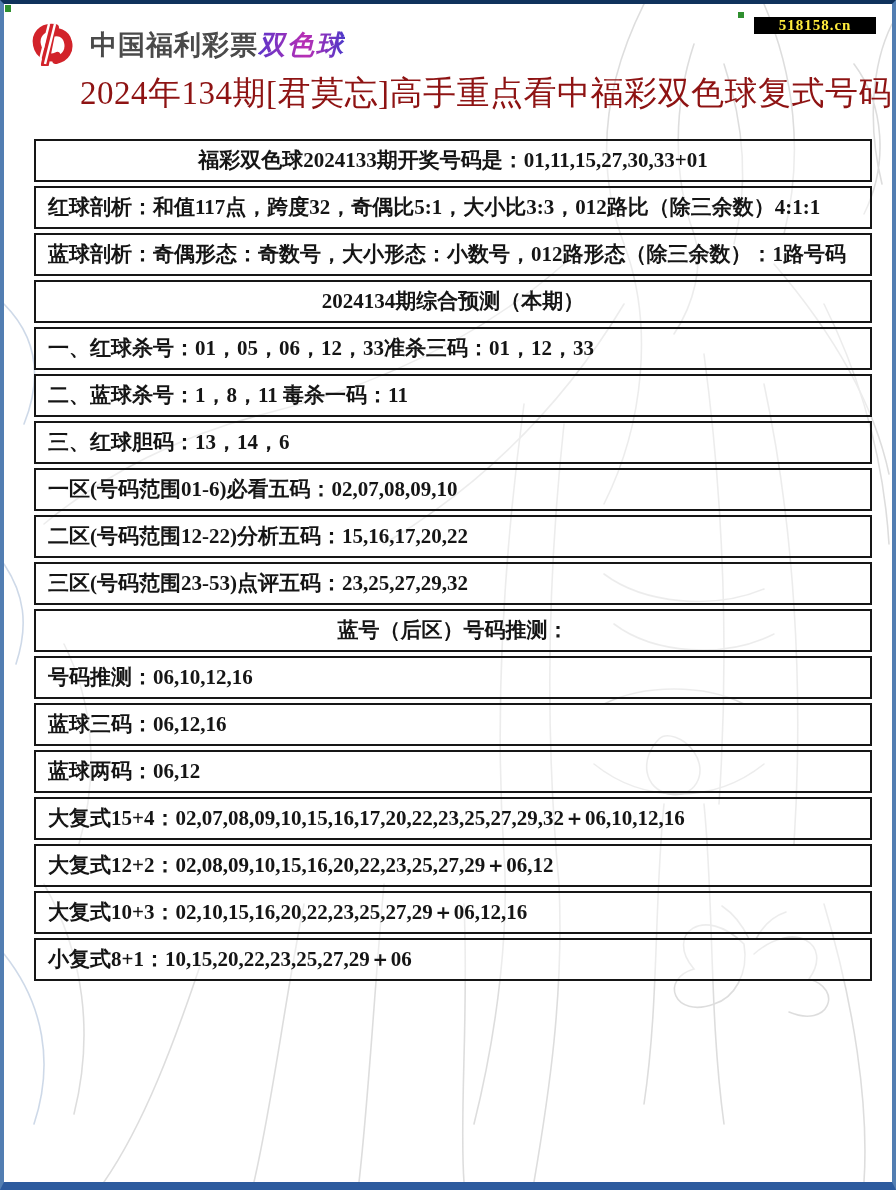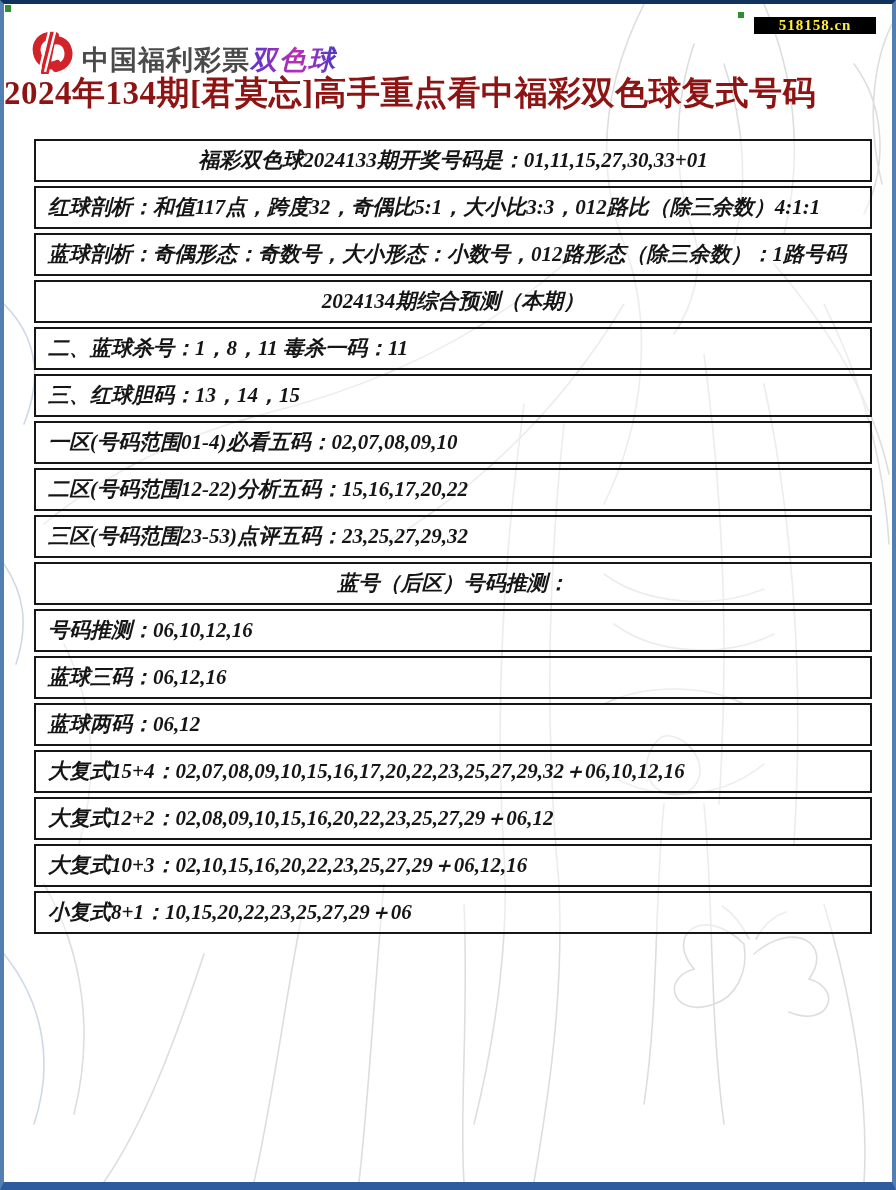--- a/index.html
+++ b/index.html
@@ -13,49 +13,48 @@
     border-bottom:8px solid #2d5b9e;
     background:#ffffff;
   }
   .bg-art { position:absolute; left:0; top:0; width:888px; height:1178px; z-index:0; }
   .content { position:relative; z-index:1; }
 
   
   .header { position:relative; height:62px; }
   .corner-dot { position:absolute; left:1px; top:1px; width:6px; height:7px; background:#2f8f2f; }
   .badge-dot  { position:absolute; left:734px; top:8px; width:6px; height:6px; background:#2f8f2f; }
-  .logo { position:absolute; left:24px; top:24px; display:flex; align-items:flex-end; gap:8px; }
+  .logo { position:absolute; left:24px; top:16px; display:flex; align-items:center; gap:16px; }
   .logo-text { display:flex; align-items:baseline; font-family:"Liberation Sans","DejaVu Sans",sans-serif; }
   .brand { font-size:27px; font-weight:bold; color:#4a4a4a; letter-spacing:1px; }
   .product {
     font-size:27px; font-weight:bold; font-style:italic; letter-spacing:2px;
     background:linear-gradient(90deg,#5b35c9 0%, #b92fb4 55%, #4b38c9 100%);
     -webkit-background-clip:text; background-clip:text; color:transparent;
   }
   .site-badge {
     position:absolute; top:13px; right:16px; width:122px; height:17px;
     background:#000; color:#ffec3d; font-size:15px; font-weight:bold;
     display:flex; align-items:center; justify-content:center; letter-spacing:1px;
   }
 
   
   .title {
-    margin-top:5px; text-align:left;
-    font-size:33px; font-weight:bold; color:#8e1313; letter-spacing:0.5px;
+    margin-top:5px; text-align:right;
+    font-size:33px; font-weight:normal; color:#8e1313; letter-spacing:0.5px;
     white-space:nowrap;
   }
 
   
   .sheet { margin:23px 0 0 30px; width:838px; display:flex; flex-direction:column; gap:4px; }
   .row {
     min-height:43px; border:2px solid #161616; background:rgba(255,255,255,0.45);
     display:flex; align-items:center; padding:0 12px;
     font-size:21px; font-weight:bold; color:#151515; line-height:1.15;
     white-space:nowrap;
-    font-style:italic;
   }
   .row.center { justify-content:center; }
 </style>
 </head>
 <body>
 
 <div class="page">
 
   <svg class="bg-art" viewBox="0 0 888 1178" fill="none" xmlns="http://www.w3.org/2000/svg">
     <g stroke="#cccccc" stroke-width="1.6" opacity="0.65" fill="none" stroke-linecap="round">
@@ -123,23 +122,24 @@
       <div class="site-badge">518158.cn</div>
     </div>
 
     <div class="title">2024年134期[君莫忘]高手重点看中福彩双色球复式号码</div>
 
     <div class="sheet">
       <div class="row center">福彩双色球2024133期开奖号码是：01,11,15,27,30,33+01</div>
       <div class="row">红球剖析：和值117点，跨度32，奇偶比5:1，大小比3:3，012路比（除三余数）4:1:1</div>
       <div class="row">蓝球剖析：奇偶形态：奇数号，大小形态：小数号，012路形态（除三余数）：1路号码</div>
       <div class="row center">2024134期综合预测（本期）</div>
+      <div class="row">一、红球杀号：01，05，06，12，33准杀三码：01，12，33</div>
       <div class="row">二、蓝球杀号：1，8，11 毒杀一码：11</div>
-      <div class="row">三、红球胆码：13，14，15</div>
-      <div class="row">一区(号码范围01-4)必看五码：02,07,08,09,10</div>
+      <div class="row">三、红球胆码：13，14，6</div>
+      <div class="row">一区(号码范围01-6)必看五码：02,07,08,09,10</div>
       <div class="row">二区(号码范围12-22)分析五码：15,16,17,20,22</div>
       <div class="row">三区(号码范围23-53)点评五码：23,25,27,29,32</div>
       <div class="row center">蓝号（后区）号码推测：</div>
       <div class="row">号码推测：06,10,12,16</div>
       <div class="row">蓝球三码：06,12,16</div>
       <div class="row">蓝球两码：06,12</div>
       <div class="row">大复式15+4：02,07,08,09,10,15,16,17,20,22,23,25,27,29,32＋06,10,12,16</div>
       <div class="row">大复式12+2：02,08,09,10,15,16,20,22,23,25,27,29＋06,12</div>
       <div class="row">大复式10+3：02,10,15,16,20,22,23,25,27,29＋06,12,16</div>
       <div class="row">小复式8+1：10,15,20,22,23,25,27,29＋06</div>

